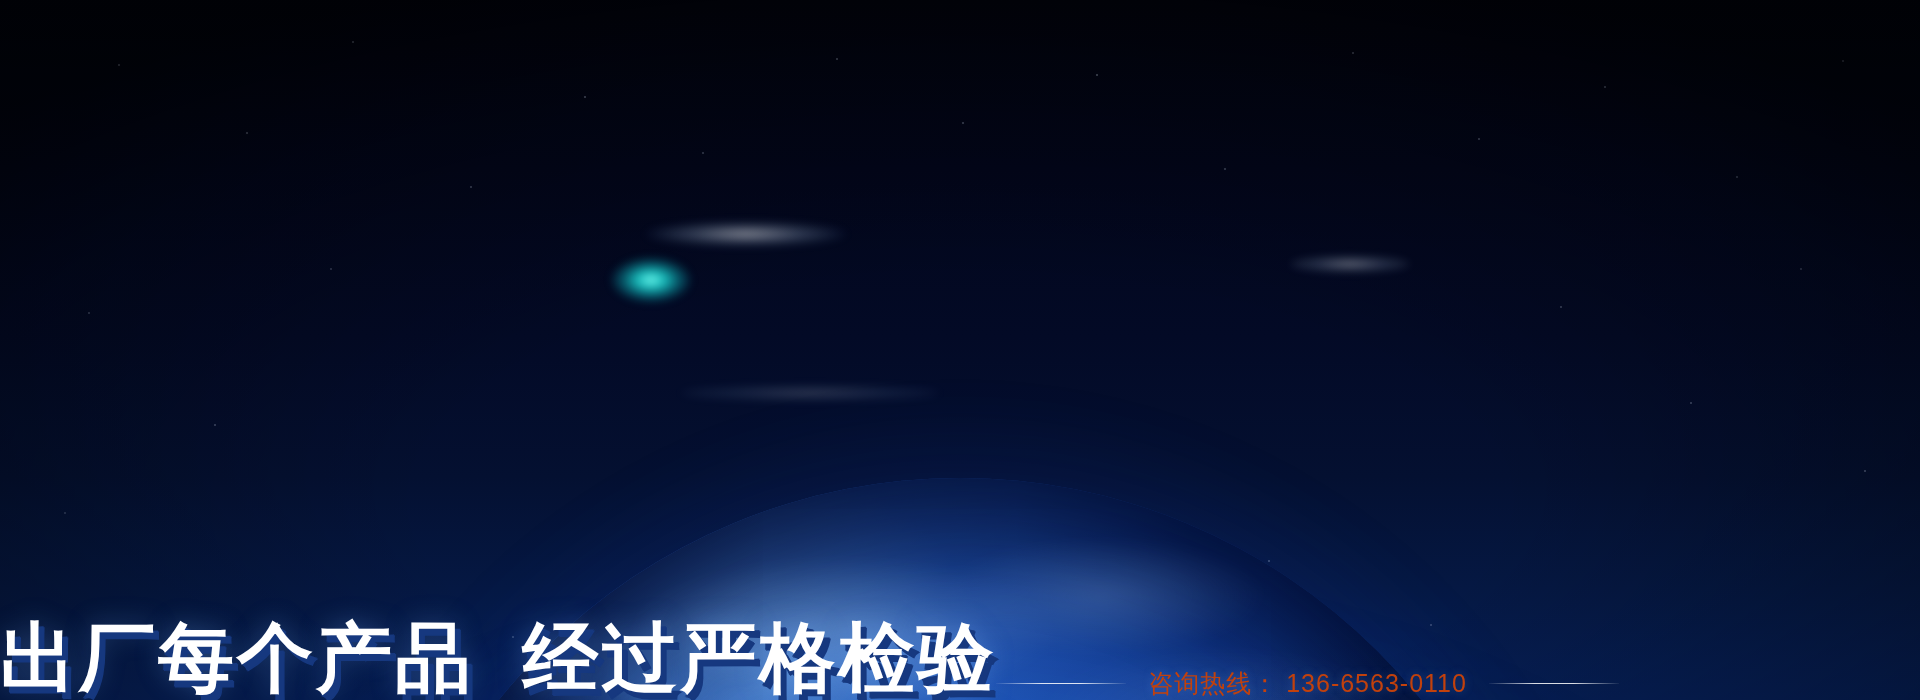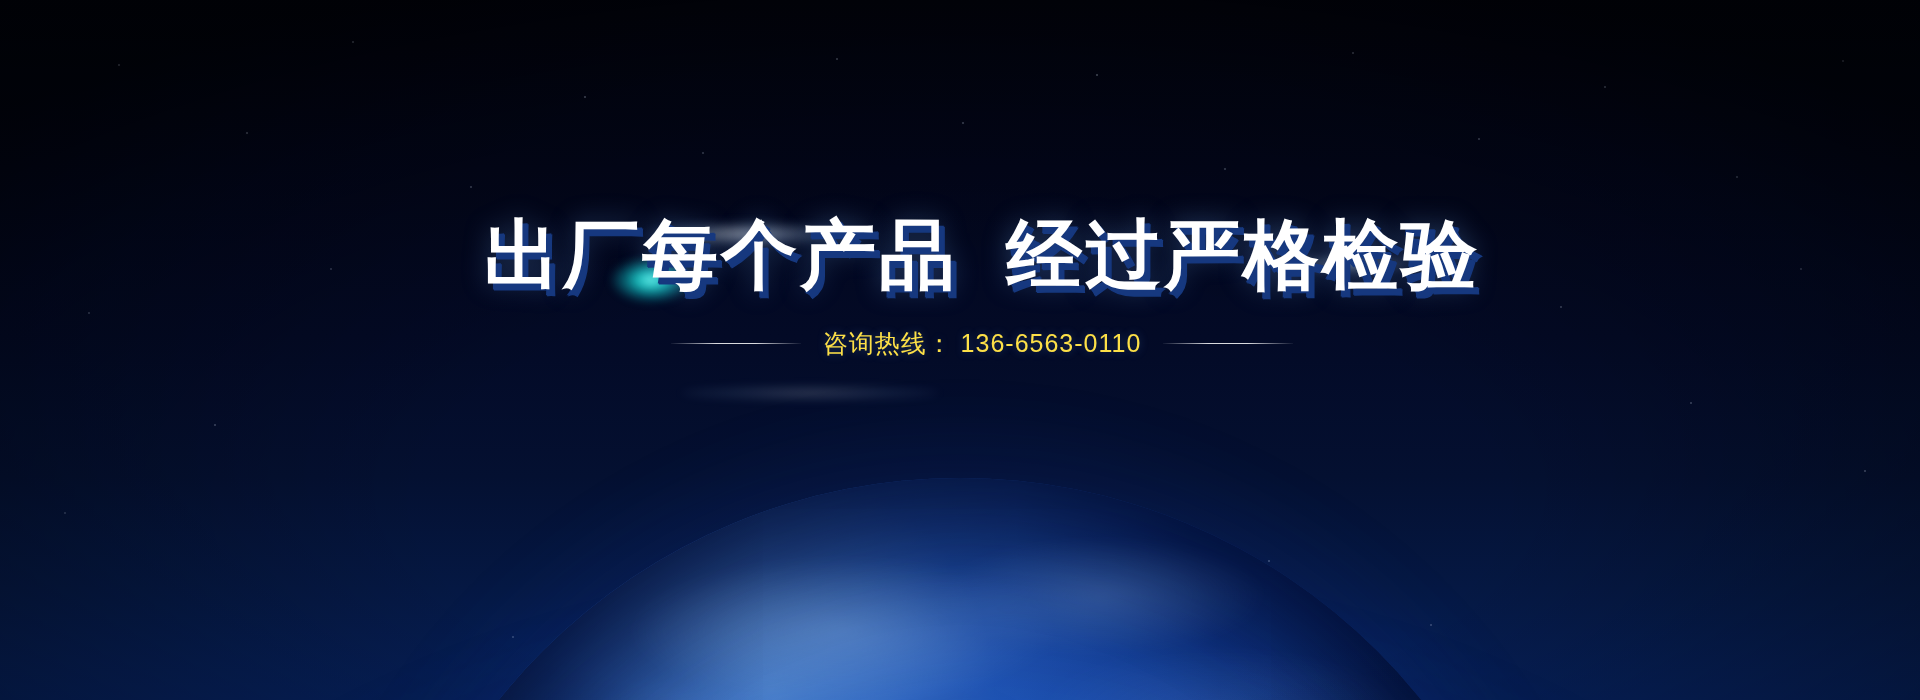--- a/index.html
+++ b/index.html
@@ -228,24 +228,22 @@
       rgba(170, 210, 255, 0.10) 45%,
       rgba(0,0,0,0) 100%);
     filter: blur(5px);
   }
 
   
   .content {
     position: absolute;
     inset: 0;
     display: flex;
-    flex-direction: column;
-    align-items: center;
+    align-items: flex-end;
     z-index: 5;
-    padding-left: 44px;
   }
 
   .headline {
     margin-top: 212px;
     font-size: 76px;
     line-height: 1.12;
     font-weight: 700;
     letter-spacing: 3px;
     color: #ffffff;
     white-space: pre;
@@ -275,21 +273,21 @@
     height: 1px;
     background: linear-gradient(90deg,
       rgba(255,255,255,0.05) 0%,
       rgba(255,255,255,0.85) 35%,
       rgba(255,255,255,0.85) 65%,
       rgba(255,255,255,0.05) 100%);
   }
   .hotline-text {
     font-size: 25px;
     letter-spacing: 1px;
-    color: #fde047;
+    color: #c2410c;
     white-space: pre;
     text-shadow: 0 0 10px rgba(110, 170, 255, 0.30);
   }
 </style>
 </head>
 <body>
 
 <div class="banner">
 
   <div class="bg-base"></div>

